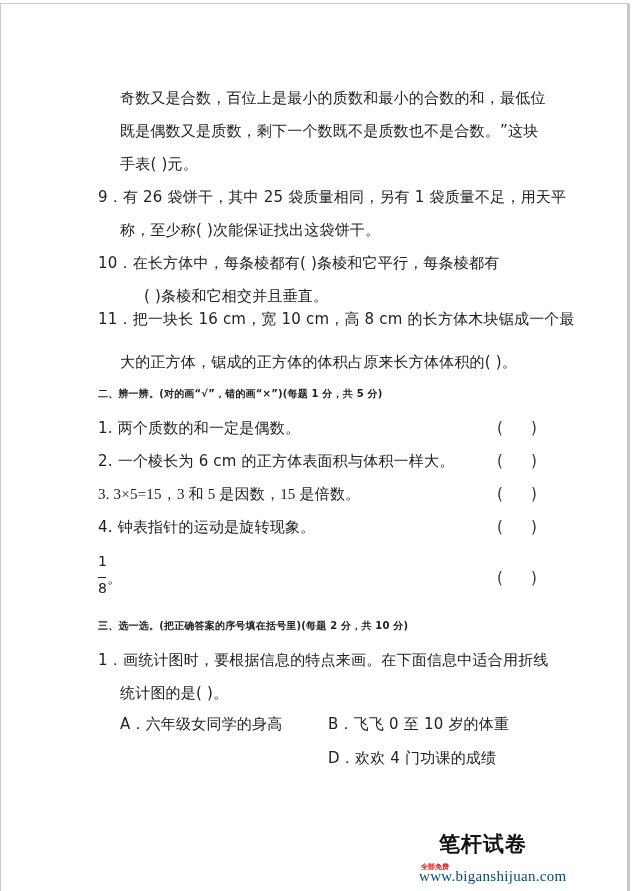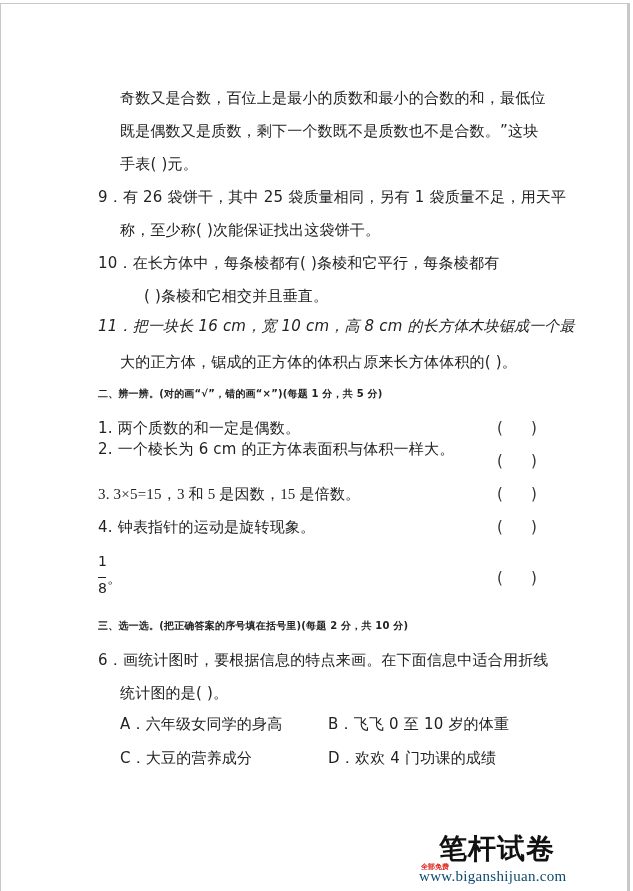--- a/index.html
+++ b/index.html
@@ -29,21 +29,21 @@
     .paren .l { position: absolute; left: 0; }
     .paren .r { position: absolute; left: 34px; }
     .frac {
       display: inline-block; position: relative; width: 9px; height: 20px; vertical-align: top;
     }
     .frac .n { position: absolute; left: 0; top: -17px; font-size: 14px; }
     .frac .bar { position: absolute; left: 0; top: 9px; width: 8px; border-top: 1px solid #222; }
     .frac .d { position: absolute; left: 0; top: 10px; font-size: 14px; }
     .logo { position: absolute; left: 420px; top: 826px; }
     .logo-title {
-      position: absolute; left: 18px; top: 0; font-size: 28px; font-weight: bold;
+      position: absolute; left: 18px; top: 0; font-size: 21px; font-weight: bold;
       font-family: "DejaVu Sans", sans-serif; color: #111; letter-spacing: 1px; white-space: nowrap;
     }
     .logo-tag {
       position: absolute; left: 0; top: 32px; font-size: 7px; color: #e0201a; font-weight: bold; white-space: nowrap;
     }
     .logo-url {
       position: absolute; left: -2px; top: 38px; font-size: 15px;
       font-family: Liberation Serif, serif; color: #0c4a6e; white-space: nowrap; letter-spacing: 0.3px;
     }
   </style>
@@ -55,32 +55,32 @@
   <div class="line indent" style="top:84px;">奇数又是合数，百位上是最小的质数和最小的合数的和，最低位</div>
   <div class="line indent" style="top:117px;">既是偶数又是质数，剩下一个数既不是质数也不是合数。”这块</div>
   <div class="line indent" style="top:150px;">手表(            )元。</div>
 
   <div class="line num" style="top:183px;">9．有 26 袋饼干，其中 25 袋质量相同，另有 1 袋质量不足，用天平</div>
   <div class="line indent" style="top:216px;">称，至少称(          )次能保证找出这袋饼干。</div>
 
   <div class="line num" style="top:249px;">10．在长方体中，每条棱都有(          )条棱和它平行，每条棱都有</div>
   <div class="line indent" style="top:282px;margin-left:24px;">(          )条棱和它相交并且垂直。</div>
 
-  <div class="line num" style="top:312px;font-style:italic;">11．把一块长 16 cm，宽 10 cm，高 8 cm 的长方体木块锯成一个最</div>
+  <div class="line num" style="top:305px;">11．把一块长 16 cm，宽 10 cm，高 8 cm 的长方体木块锯成一个最</div>
   <div class="line indent" style="top:348px;">大的正方体，锯成的正方体的体积占原来长方体体积的(          )。</div>
 
   <div class="line heading" style="top:380px;">二、辨一辨。(对的画“√”，错的画“×”)(每题 1 分，共 5 分)</div>
 
   <div class="line num" style="top:414px;">1. 两个质数的和一定是偶数。</div>
   <div class="paren" style="left:496px; top:414px;">
     <span class="l">(</span>
     <span class="r">)</span>
   </div>
 
-  <div class="line num" style="top:435px;text-align:center;">2. 一个棱长为 6 cm 的正方体表面积与体积一样大。</div>
+  <div class="line num" style="top:447px;text-align:center;">2. 一个棱长为 6 cm 的正方体表面积与体积一样大。</div>
   <div class="paren" style="left:496px; top:447px;">
     <span class="l">(</span>
     <span class="r">)</span>
   </div>
 
   <div class="line num" style="top:480px;font-family:Liberation Serif, serif;">3. 3×5=15，3 和 5 是因数，15 是倍数。</div>
   <div class="paren" style="left:496px; top:480px;">
     <span class="l">(</span>
     <span class="r">)</span>
   </div>
@@ -94,26 +94,25 @@
   <div class="line num" style="top:564px;">
     <span class="frac"><span class="n">1</span><span class="bar"></span><span class="d">8</span></span><span>。</span>
   </div>
   <div class="paren" style="left:496px; top:564px;">
     <span class="l">(</span>
     <span class="r">)</span>
   </div>
 
   <div class="line heading" style="top:612px;">三、选一选。(把正确答案的序号填在括号里)(每题 2 分，共 10 分)</div>
 
-  <div class="line num" style="top:646px;">6．画统计图时，要根据信息的特点来画。在下面信息中适合用折线</div>
+  <div class="line num" style="top:646px;">1．画统计图时，要根据信息的特点来画。在下面信息中适合用折线</div>
   <div class="line indent" style="top:679px;">统计图的是(       )。</div>
 
   <div class="line indent" style="top:710px;">A．六年级女同学的身高</div>
   <div class="line" style="left:327px; top:710px;">B．飞飞 0 至 10 岁的体重</div>
-  <div class="line indent" style="top:744px;">C．大豆的营养成分</div>
   <div class="line" style="left:327px; top:744px;">D．欢欢 4 门功课的成绩</div>
 
   <div class="logo">
     <div class="logo-title">笔杆试卷</div>
     <div class="logo-tag">全部免费</div>
     <div class="logo-url">www.biganshijuan.com</div>
   </div>
 </div>
 
 </body></html>

